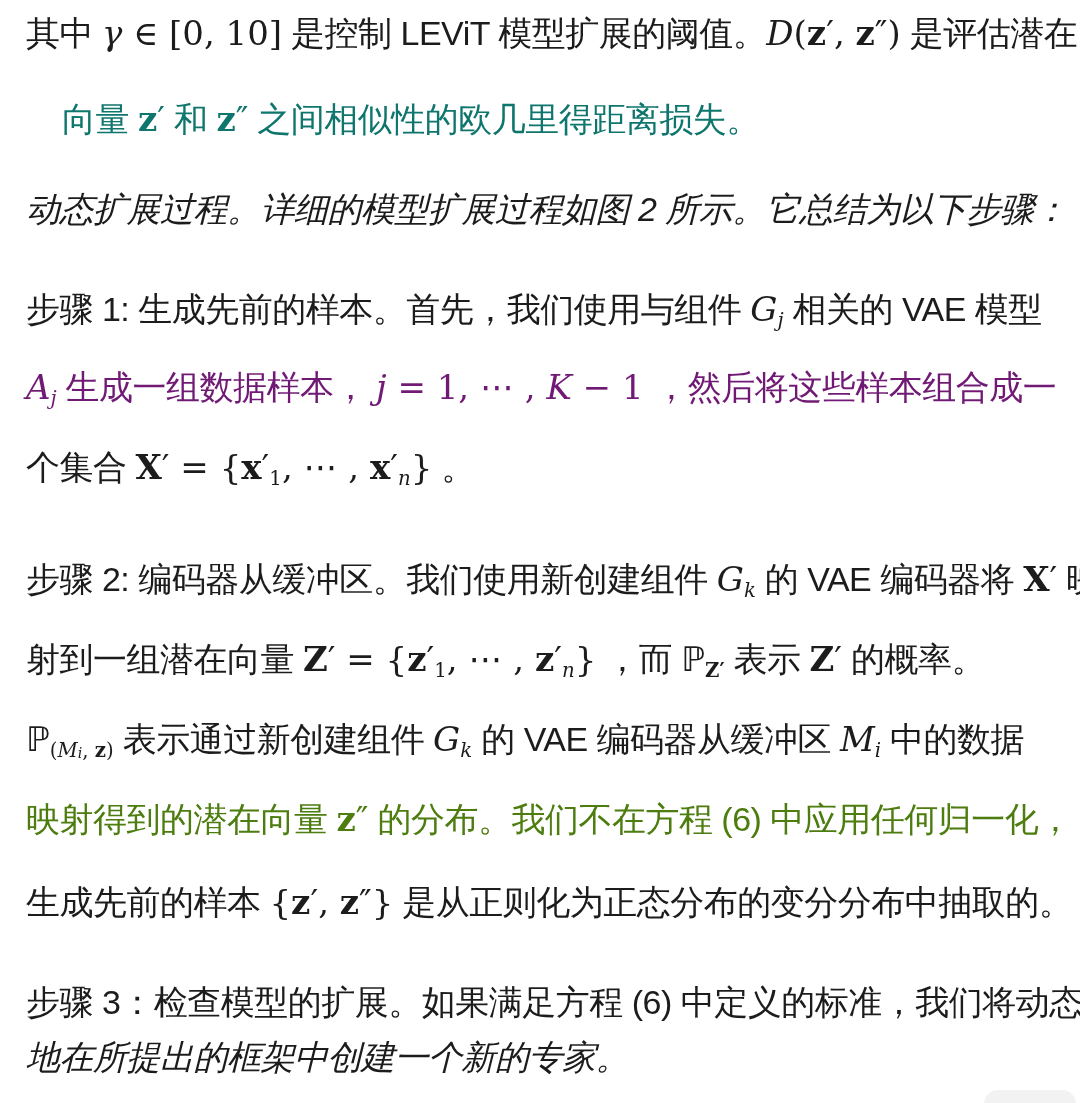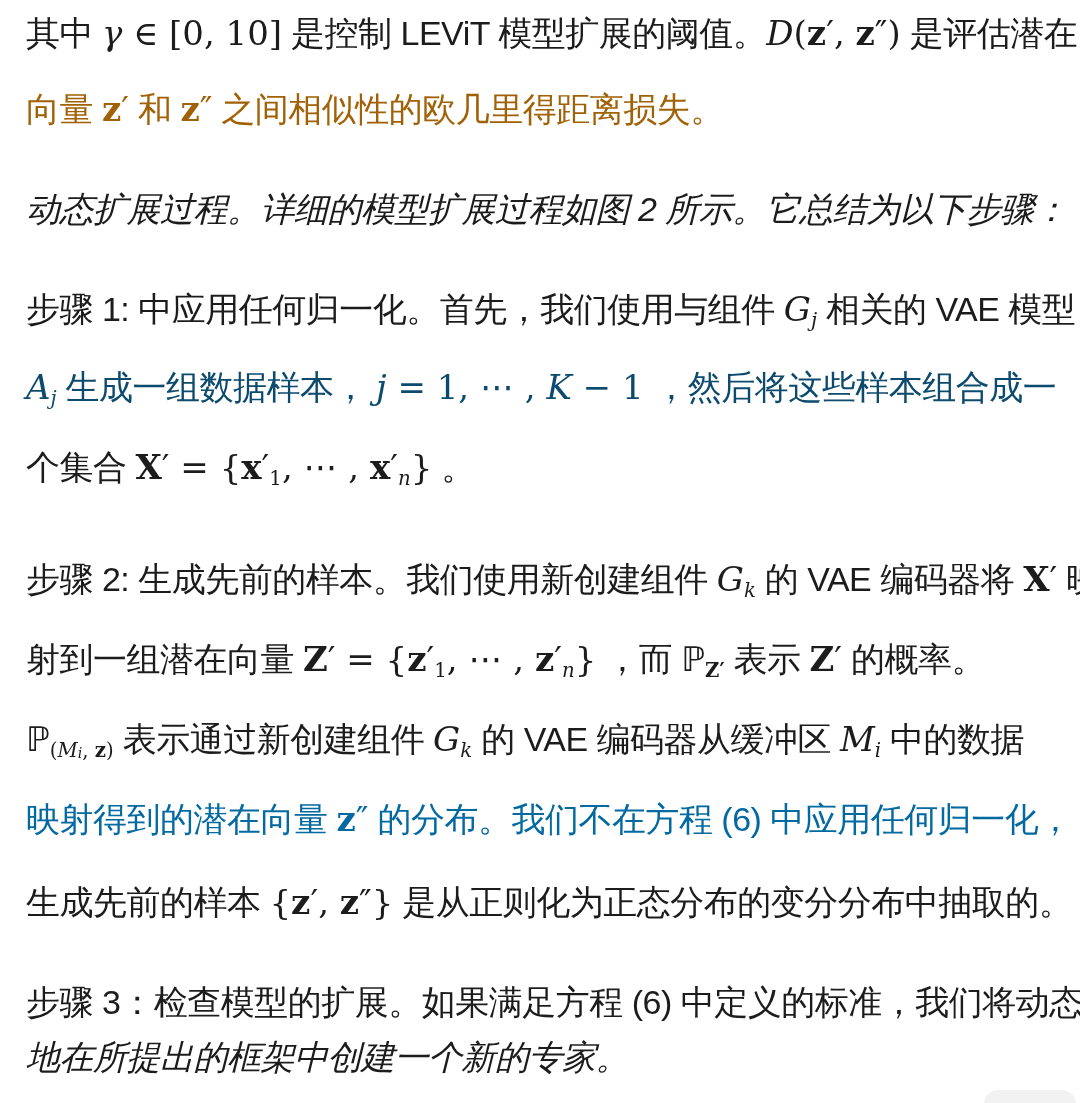--- a/index.html
+++ b/index.html
@@ -40,35 +40,35 @@
     border-radius: 14px;
     background: #f2f2f2;
   }
 </style>
 </head>
 <body style="background: rgb(255, 255, 255);">
 
 <main id="doc">
     <div>
       <div class="line" style="top: 12px; color: rgb(28, 28, 28);"><span class="seg-t">其中 </span><span class="seg-m">γ </span><span class="seg-n">∈ [0, 10]</span><span class="seg-t"> 是控制 LEViT 模型扩展的阈值。</span><span class="seg-m">D</span><span class="seg-n">(</span><span class="seg-b">z</span><span class="seg-n">′, </span><span class="seg-b">z</span><span class="seg-n">″)</span><span class="seg-t"> 是评估潜在</span></div>
-      <div class="line" style="top: 88px; color: #a16207;"><span class="seg-t">向量 </span><span class="seg-b">z</span><span class="seg-n">′</span><span class="seg-t"> 和 </span><span class="seg-b">z</span><span class="seg-n">″</span><span class="seg-t"> 之间相似性的欧几里得距离损失。</span></div>
+      <div class="line" style="top: 98px; color: #0f766e; margin-left: 36px;"><span class="seg-t">向量 </span><span class="seg-b">z</span><span class="seg-n">′</span><span class="seg-t"> 和 </span><span class="seg-b">z</span><span class="seg-n">″</span><span class="seg-t"> 之间相似性的欧几里得距离损失。</span></div>
     </div>
     <div>
       <div class="line" style="top: 188px; color: rgb(28, 28, 28); font-style: italic;"><span class="seg-t">动态扩展过程。详细的模型扩展过程如图 2 所示。它总结为以下步骤：</span></div>
     </div>
     <div>
-      <div class="line" style="top: 288px; color: rgb(28, 28, 28);"><span class="seg-t">步骤 1: 中应用任何归一化。首先，我们使用与组件 </span><span class="seg-m">G</span><span class="seg-subm">j</span><span class="seg-t"> 相关的 VAE 模型</span></div>
-      <div class="line" style="top: 366px; color: #0c4a6e; text-align: right;"><span class="seg-m">A</span><span class="seg-subm">j</span><span class="seg-t"> 生成一组数据样本， </span><span class="seg-m">j</span><span class="seg-n"> = 1, ⋯ , </span><span class="seg-m">K</span><span class="seg-n"> − 1 </span><span class="seg-t">，然后将这些样本组合成一</span></div>
+      <div class="line" style="top: 288px; color: rgb(28, 28, 28);"><span class="seg-t">步骤 1: 生成先前的样本。首先，我们使用与组件 </span><span class="seg-m">G</span><span class="seg-subm">j</span><span class="seg-t"> 相关的 VAE 模型</span></div>
+      <div class="line" style="top: 366px; color: #701a75; text-align: right;"><span class="seg-m">A</span><span class="seg-subm">j</span><span class="seg-t"> 生成一组数据样本， </span><span class="seg-m">j</span><span class="seg-n"> = 1, ⋯ , </span><span class="seg-m">K</span><span class="seg-n"> − 1 </span><span class="seg-t">，然后将这些样本组合成一</span></div>
       <div class="line" style="top: 446px; color: rgb(28, 28, 28);"><span class="seg-t">个集合 </span><span class="seg-b">X</span><span class="seg-n">′ = {</span><span class="seg-b">x</span><span class="seg-n">′</span><span class="seg-sub">1</span><span class="seg-n">, ⋯ , </span><span class="seg-b">x</span><span class="seg-n">′</span><span class="seg-subm">n</span><span class="seg-n">}</span><span class="seg-t"> 。</span></div>
     </div>
     <div>
-      <div class="line" style="top: 558px; color: rgb(28, 28, 28);"><span class="seg-t">步骤 2: 生成先前的样本。我们使用新创建组件 </span><span class="seg-m">G</span><span class="seg-subm">k</span><span class="seg-t"> 的 VAE 编码器将 </span><span class="seg-b">X</span><span class="seg-n">′</span><span class="seg-t"> 映</span></div>
+      <div class="line" style="top: 558px; color: rgb(28, 28, 28);"><span class="seg-t">步骤 2: 编码器从缓冲区。我们使用新创建组件 </span><span class="seg-m">G</span><span class="seg-subm">k</span><span class="seg-t"> 的 VAE 编码器将 </span><span class="seg-b">X</span><span class="seg-n">′</span><span class="seg-t"> 映</span></div>
       <div class="line" style="top: 638px; color: rgb(28, 28, 28);"><span class="seg-t">射到一组潜在向量 </span><span class="seg-b">Z</span><span class="seg-n">′ = {</span><span class="seg-b">z</span><span class="seg-n">′</span><span class="seg-sub">1</span><span class="seg-n">, ⋯ , </span><span class="seg-b">z</span><span class="seg-n">′</span><span class="seg-subm">n</span><span class="seg-n">}</span><span class="seg-t"> ，而 </span><span class="seg-bb">ℙ</span><span class="seg-subb">Z′</span><span class="seg-t"> 表示 </span><span class="seg-b">Z</span><span class="seg-n">′</span><span class="seg-t"> 的概率。</span></div>
       <div class="line" style="top: 718px; color: rgb(28, 28, 28);"><span class="seg-bb">ℙ</span><span class="seg-sub">(</span><span class="seg-subm">M</span><span class="seg-sub2">i</span><span class="seg-sub">, </span><span class="seg-subb">z</span><span class="seg-sub">)</span><span class="seg-t"> 表示通过新创建组件 </span><span class="seg-m">G</span><span class="seg-subm">k</span><span class="seg-t"> 的 VAE 编码器从缓冲区 </span><span class="seg-m">M</span><span class="seg-subm">i</span><span class="seg-t"> 中的数据</span></div>
-      <div class="line" style="top: 798px; color: #0369a1; text-align: center;"><span class="seg-t">映射得到的潜在向量 </span><span class="seg-b">z</span><span class="seg-n">″</span><span class="seg-t"> 的分布。我们不在方程 (6) 中应用任何归一化，</span></div>
+      <div class="line" style="top: 798px; color: #4d7c0f; text-align: center;"><span class="seg-t">映射得到的潜在向量 </span><span class="seg-b">z</span><span class="seg-n">″</span><span class="seg-t"> 的分布。我们不在方程 (6) 中应用任何归一化，</span></div>
       <div class="line" style="top: 881px; color: rgb(28, 28, 28);"><span class="seg-t">生成先前的样本 </span><span class="seg-n">{</span><span class="seg-b">z</span><span class="seg-n">′, </span><span class="seg-b">z</span><span class="seg-n">″}</span><span class="seg-t"> 是从正则化为正态分布的变分分布中抽取的。</span></div>
     </div>
     <div>
       <div class="line" style="top: 981px; color: rgb(28, 28, 28);"><span class="seg-t">步骤 3：检查模型的扩展。如果满足方程 (6) 中定义的标准，我们将动态</span></div>
       <div class="line" style="top: 1036px; color: rgb(28, 28, 28); font-style: italic;"><span class="seg-t">地在所提出的框架中创建一个新的专家。</span></div>
     </div>
   </main>
 <div id="corner-blob" style="background: rgb(242, 242, 242);"></div>
 
 </body></html>

